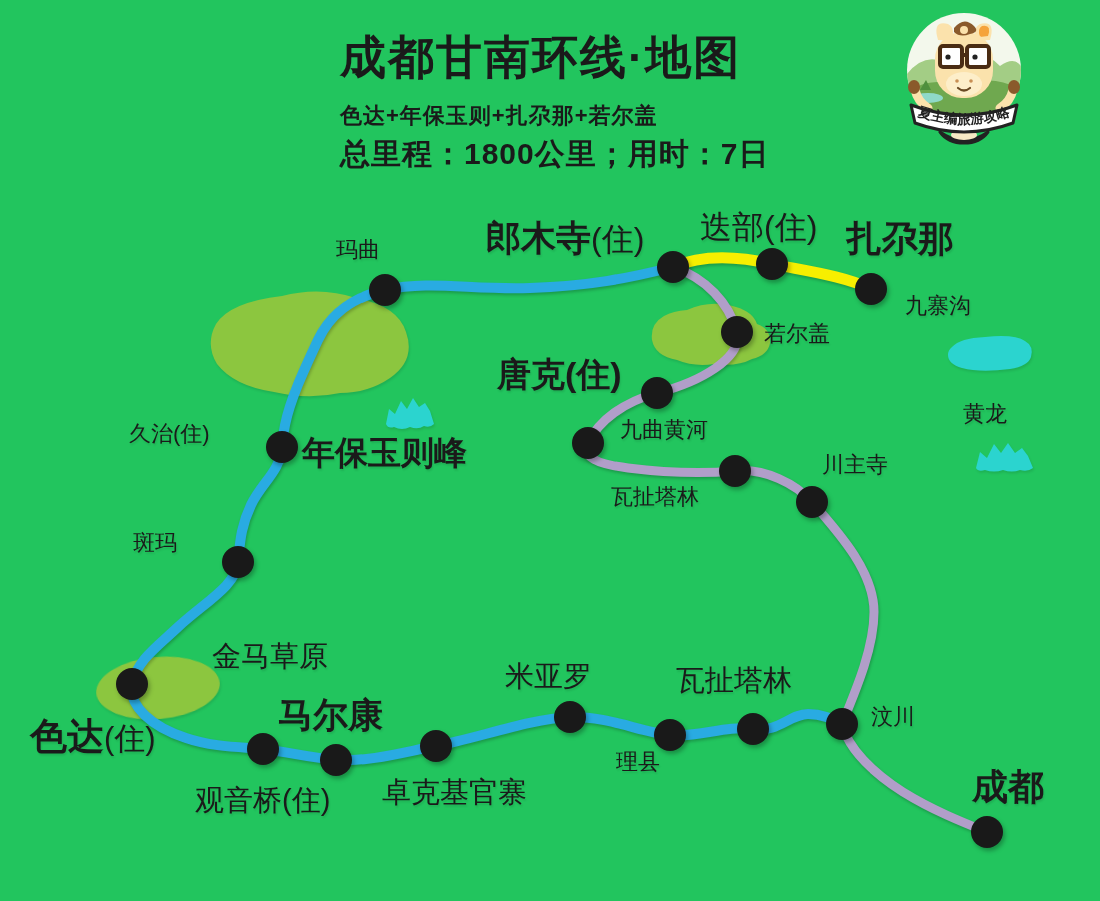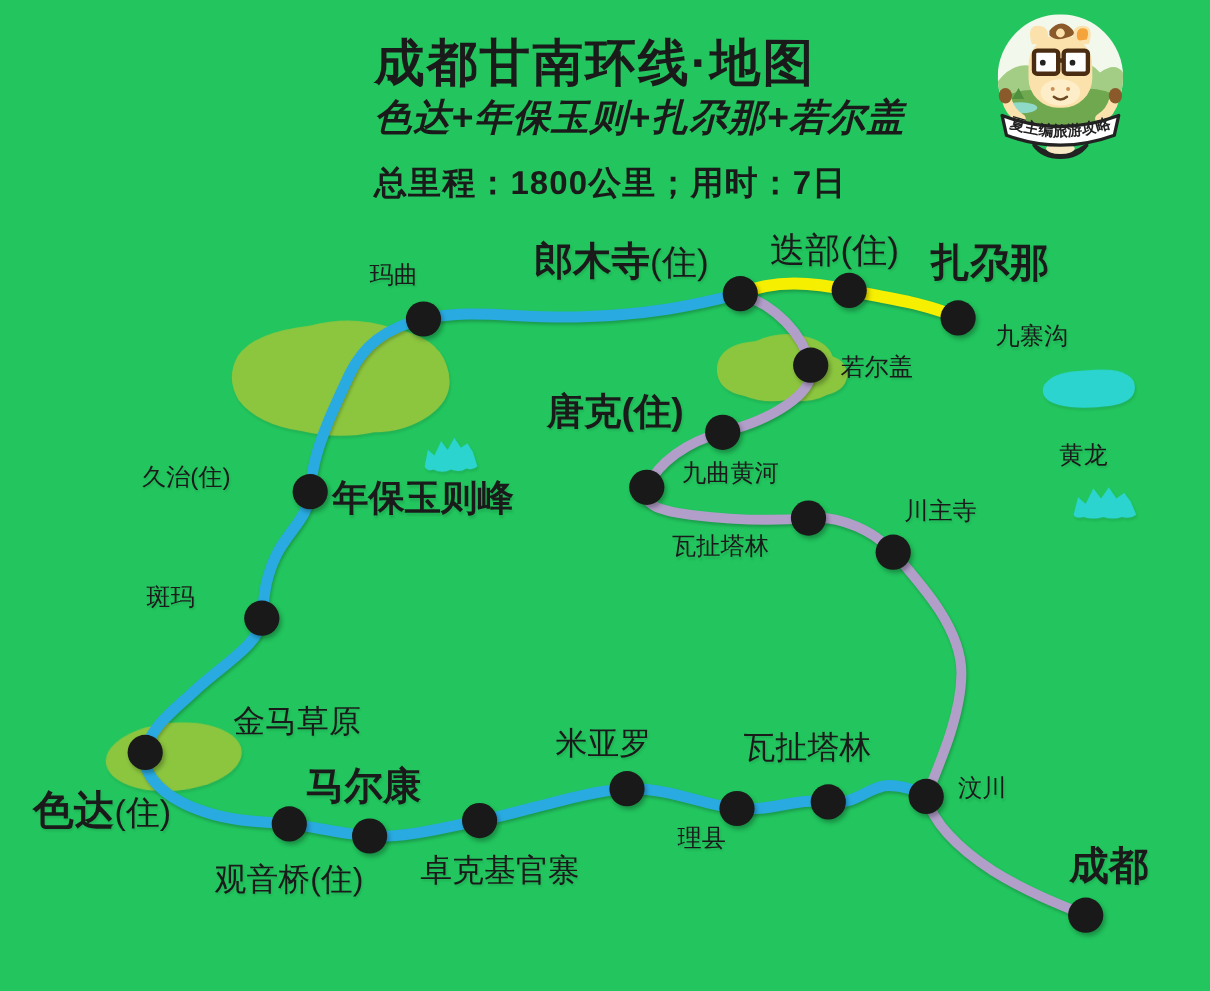--- a/index.html
+++ b/index.html
@@ -7,22 +7,22 @@
     position:relative;width:1100px;height:901px;overflow:hidden;background:#22c55e;
     font-family:"Liberation Sans","DejaVu Sans",sans-serif;color:#1a1a1a;
   }
   svg{display:block;}
   .map-svg{position:absolute;left:0;top:0;}
   .routes{filter:drop-shadow(1px 2px 1.5px rgba(0,0,0,0.22));}
   .dots{filter:drop-shadow(2px 3px 2px rgba(0,0,0,0.28));}
   .terrain{filter:drop-shadow(1px 2px 1px rgba(0,0,0,0.10));}
   .header{position:absolute;left:340px;top:34px;line-height:1;}
   .title{font-size:46px;font-weight:bold;letter-spacing:2px;}
-  .subtitle{font-size:34px;font-weight:bold;margin-top:10px;letter-spacing:1px;font-style:italic;}
-  .stats{font-size:30px;font-weight:bold;margin-top:28px;letter-spacing:1px;}
+  .subtitle{font-size:22px;font-weight:bold;margin-top:25px;letter-spacing:1px;}
+  .stats{font-size:30px;font-weight:bold;margin-top:12px;letter-spacing:1px;}
   .logo{position:absolute;left:898px;top:8px;}
   .place-label{
     position:absolute;white-space:nowrap;line-height:1;color:#1a1a1a;
     text-shadow:1px 2px 2px rgba(0,0,0,0.10);
   }
   .b{font-weight:bold;}
   .s29{font-size:29px}.s30{font-size:22px}.s31{font-size:31px}.s32{font-size:32px}
   .s33{font-size:33px}.s34{font-size:34px}.s35{font-size:35px}.s36{font-size:36px}.s37{font-size:37px}
 </style>
 </head>

